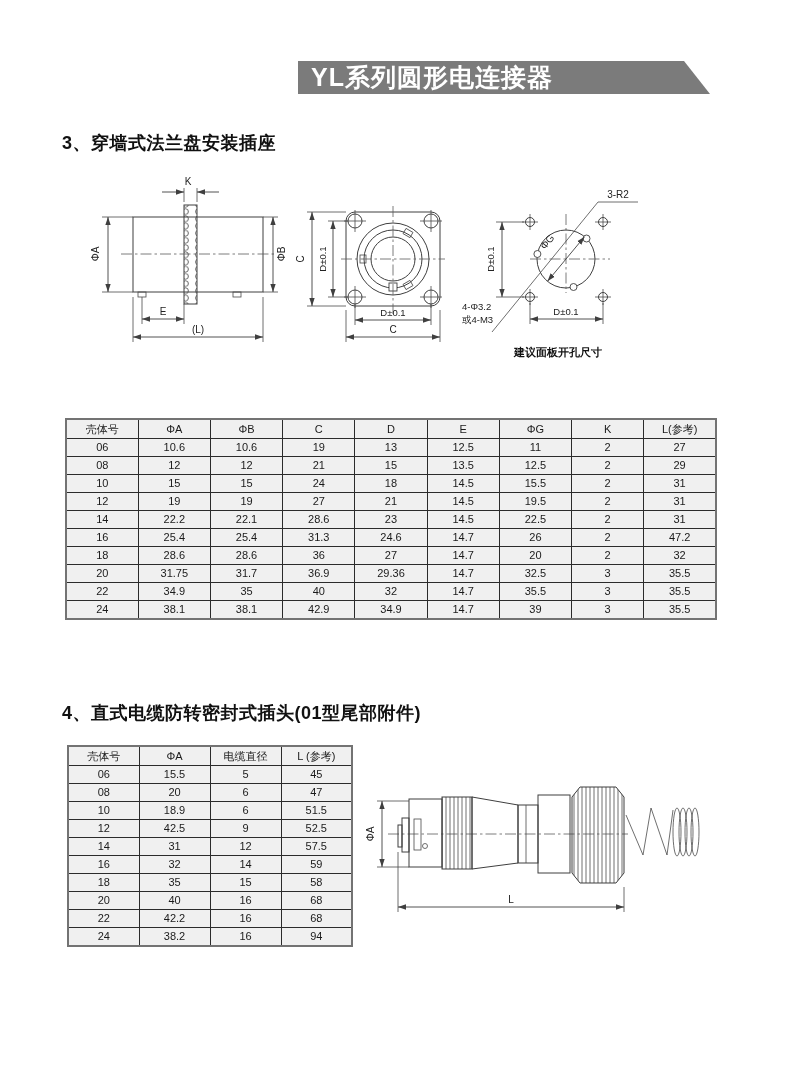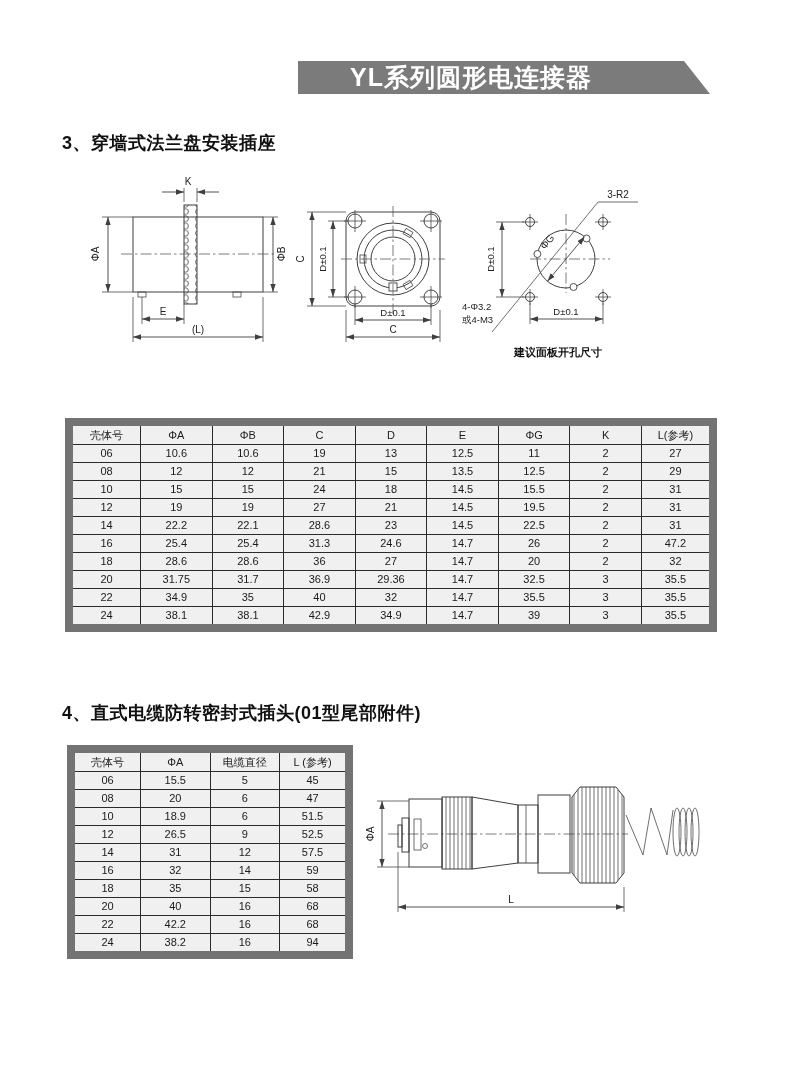--- a/index.html
+++ b/index.html
@@ -10,37 +10,36 @@
   .abs{position:absolute;}
   
   .banner{
     left:298px;top:61px;width:412px;height:33px;background:#7b7b7b;
     clip-path:polygon(0 0, calc(100% - 26px) 0, 100% 100%, 0 100%);
     display:flex;align-items:center;
   }
   .banner-text{
     color:#ffffff;font-size:25px;font-weight:bold;padding-left:13px;letter-spacing:1px;
     white-space:nowrap;
-    margin-left:39px;
   }
   .section-title{
     font-size:18px;font-weight:bold;color:#111;letter-spacing:0.5px;white-space:nowrap;
   }
   
   svg{overflow:visible;}
   .ln{stroke:#3f3f3f;stroke-width:1;fill:none;}
   .thin{stroke:#4a4a4a;stroke-width:0.8;fill:none;}
   .cl{stroke:#5a5a5a;stroke-width:0.8;fill:none;stroke-dasharray:11 3 2.5 3;}
   .dim{stroke:#3f3f3f;stroke-width:0.9;fill:none;}
   .dtxt{font-size:10px;fill:#222;font-family:"Liberation Sans",sans-serif;}
   .dtxt-sm{font-size:9.5px;fill:#222;font-family:"Liberation Sans",sans-serif;}
   .cap{font-size:11px;font-weight:bold;fill:#111;font-family:"Liberation Sans",sans-serif;}
   
   table{border-collapse:collapse;table-layout:fixed;background:#ffffff;}
-  table.spec{border:8px solid #737373;}
+  table.spec{border:2px solid #737373;}
   .spec th,.spec td{
     border:1px solid #2b2b2b;background:#f0f0f0;text-align:center;vertical-align:middle;
     font-size:11px;font-weight:normal;height:17px;padding:0 2px;line-height:1;color:#1a1a1a;
     overflow:hidden;white-space:nowrap;
   }
   .spec th{height:18px;}
   #table-flange{left:65px;top:418px;width:652px;}
   #table-plug{left:67px;top:745px;width:286px;}
 </style>
 </head>
@@ -377,21 +376,21 @@
         <td>47</td>
       </tr>
       <tr>
         <td>10</td>
         <td>18.9</td>
         <td>6</td>
         <td>51.5</td>
       </tr>
       <tr>
         <td>12</td>
-        <td>26.5</td>
+        <td>42.5</td>
         <td>9</td>
         <td>52.5</td>
       </tr>
       <tr>
         <td>14</td>
         <td>31</td>
         <td>12</td>
         <td>57.5</td>
       </tr>
       <tr>

